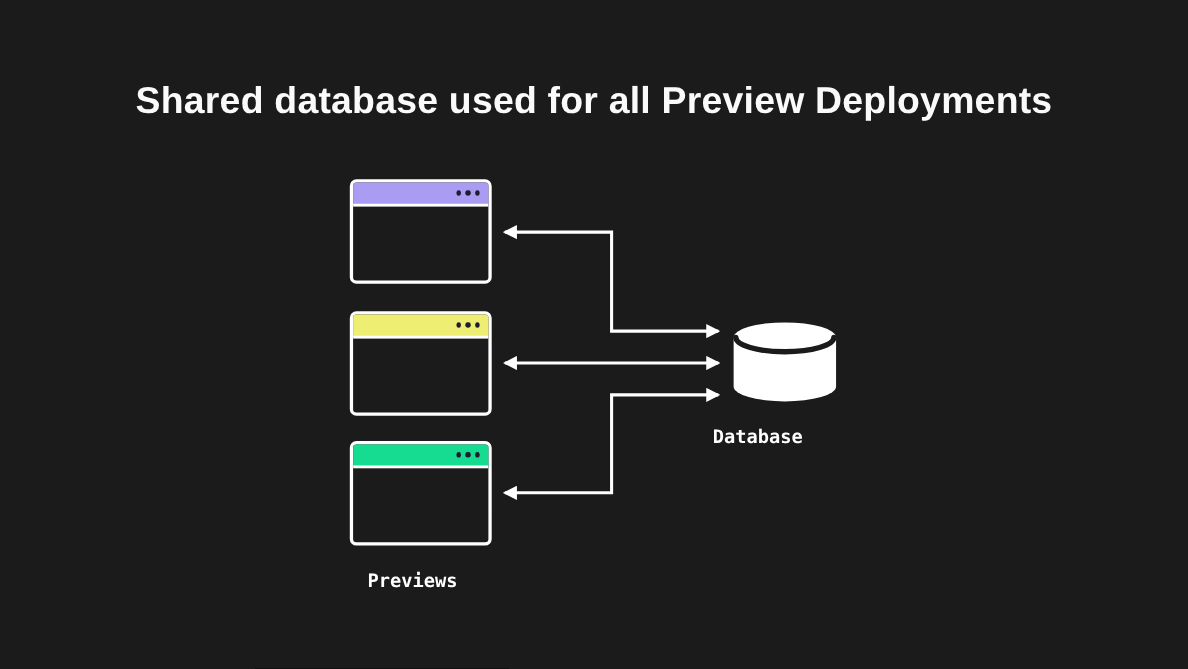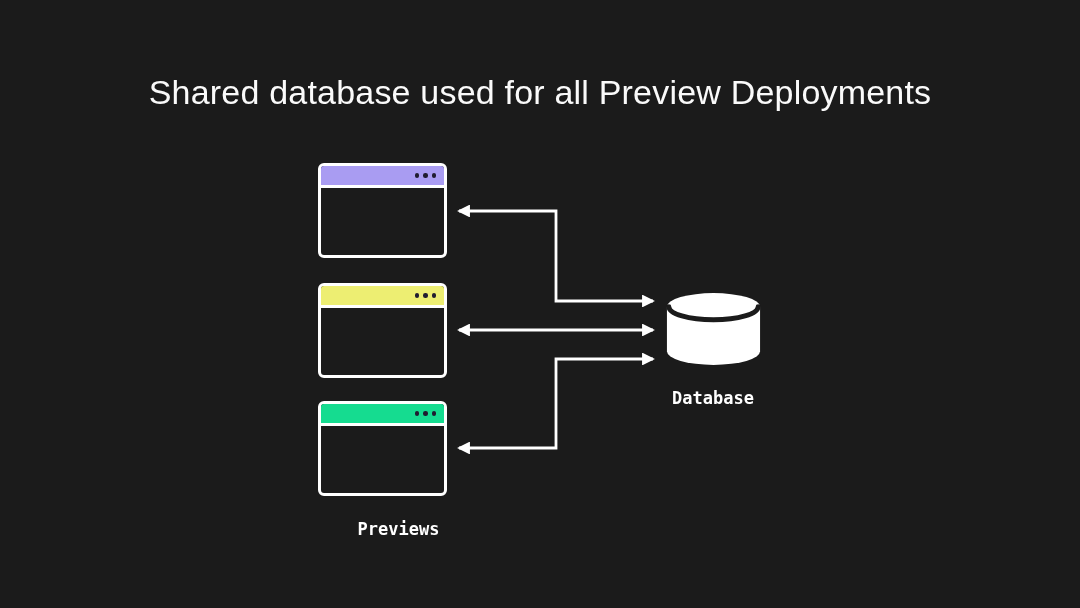--- a/index.html
+++ b/index.html
@@ -17,21 +17,21 @@
   }
   .title {
     position: absolute;
     top: 72px;
     left: 0;
     width: 100%;
     margin: 0;
     text-align: center;
     font-size: 34px;
     line-height: 40px;
-    font-weight: 400;
+    font-weight: 700;
     color: #fafafa;
     letter-spacing: 0.2px;
   }
   .window {
     position: absolute;
     left: 318px;
     width: 129px;
     height: 95px;
     box-sizing: border-box;
     border: 3px solid #ffffff;
@@ -54,21 +54,21 @@
   }
   .dot {
     width: 4.5px;
     height: 4.5px;
     border-radius: 50%;
     background: #201c30;
     flex: 0 0 auto;
   }
   .mono-label {
     position: absolute;
-    text-align: center;
+    text-align: left;
     color: #ffffff;
     font-family: "DejaVu Sans Mono", monospace;
     font-weight: 700;
     font-size: 17px;
     line-height: 17px;
   }
   .previews-label {
     left: 334px;
     width: 129px;
     top: 521px;

